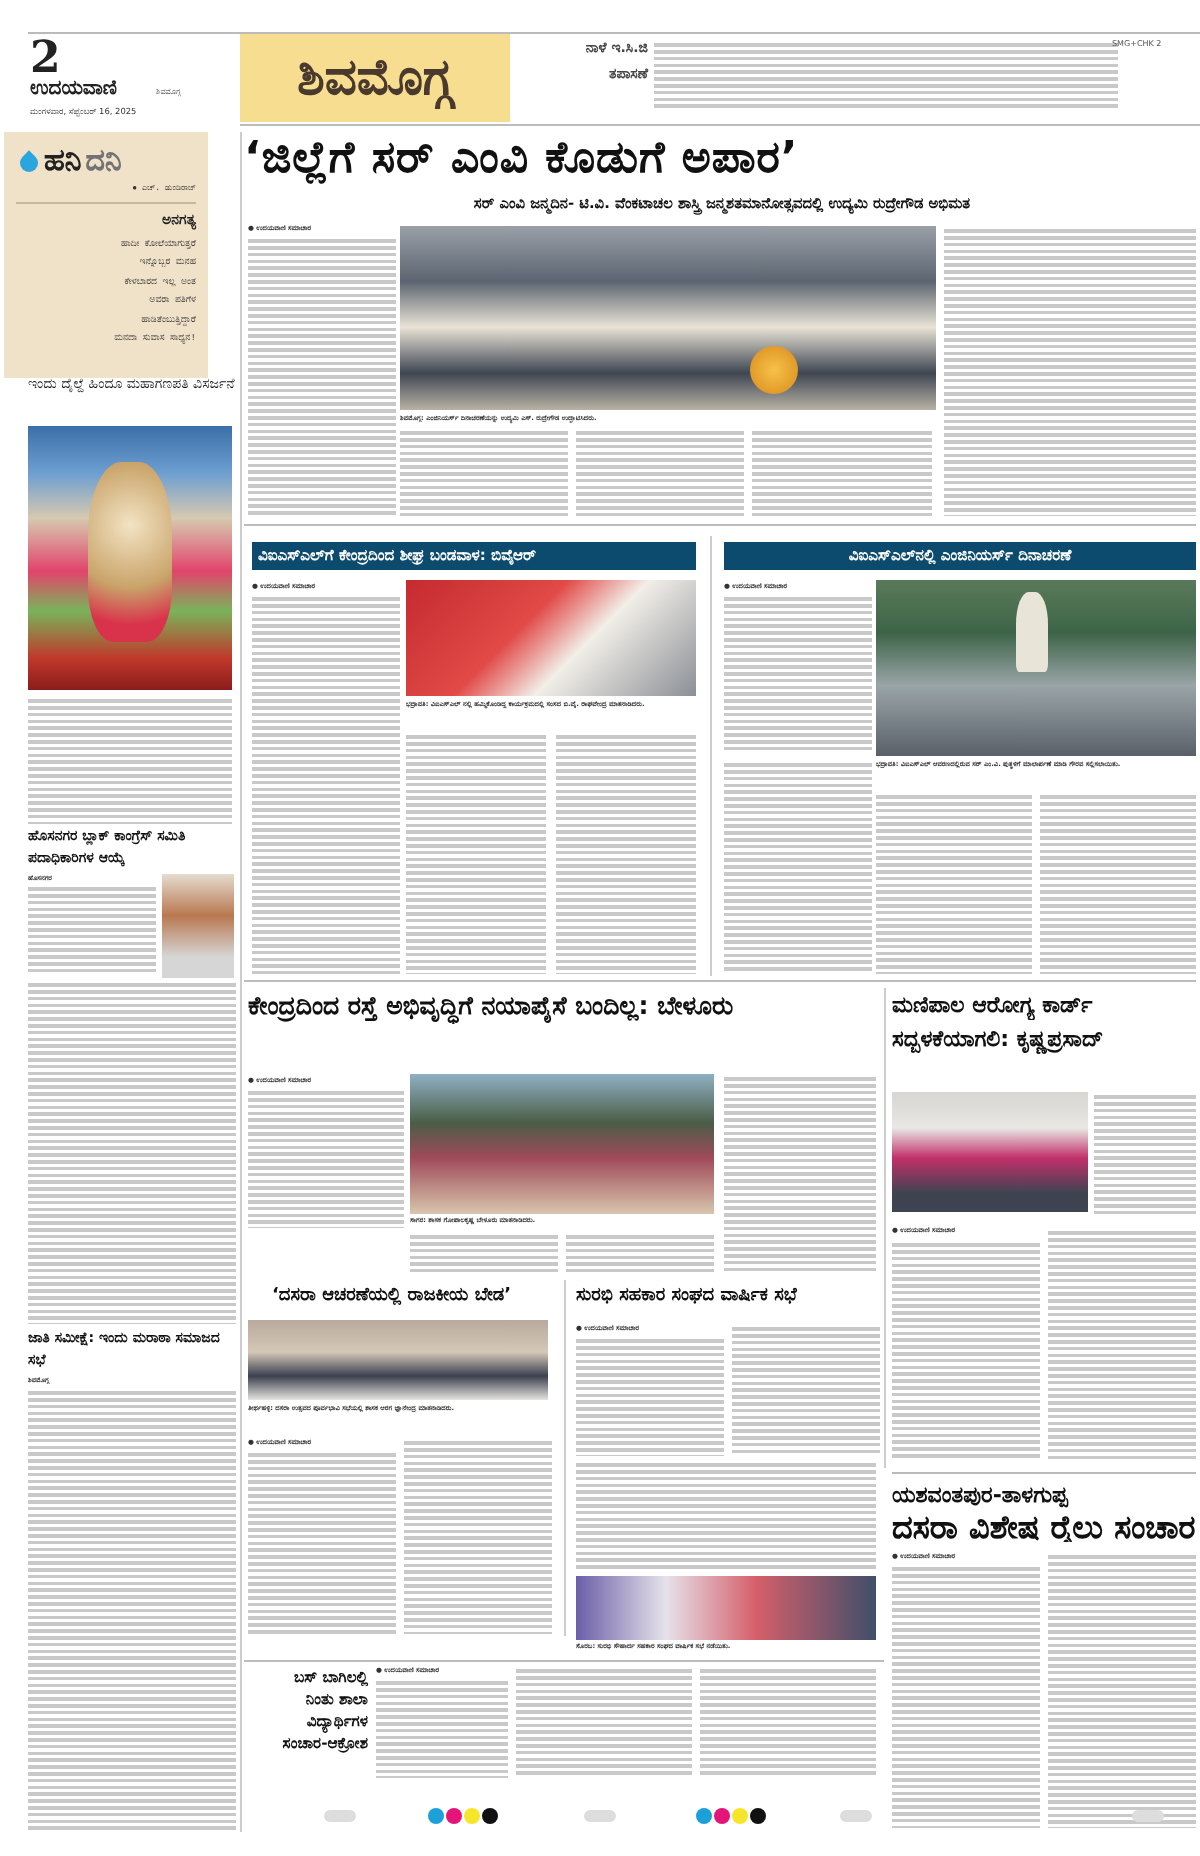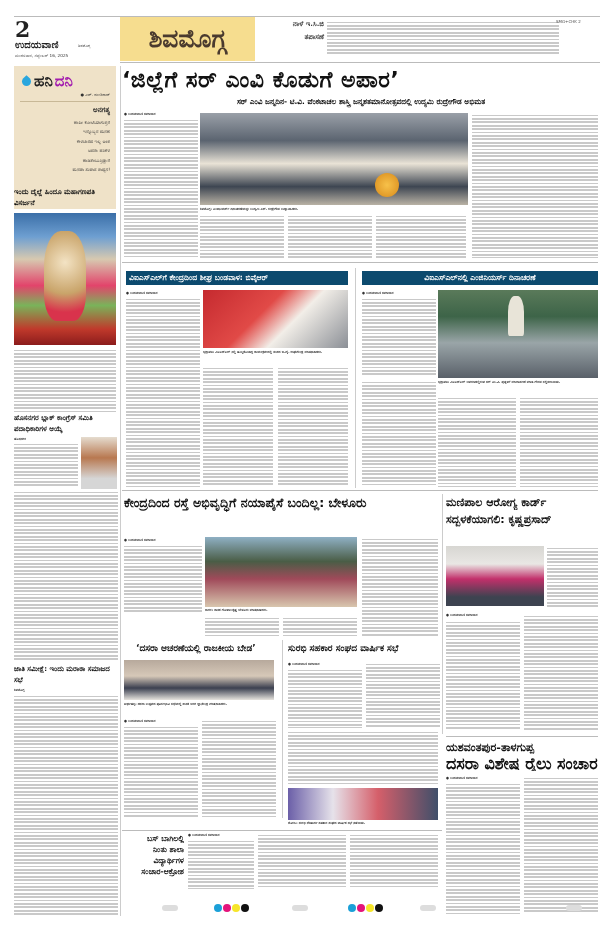--- a/index.html
+++ b/index.html
@@ -28,40 +28,40 @@
 
 <div class="abs" style="left:120px;top:17px;width:135px;height:44px;background:#f6dd8f;display:flex;align-items:center;justify-content:center;">
   <span style="font-size:25px;font-weight:bold;color:#4a3a2e;">ಶಿವಮೊಗ್ಗ</span>
 </div>
 
 <div class="abs" style="left:284px;top:18px;width:40px;font-size:7px;font-weight:bold;line-height:13px;text-align:right;color:#444;">ನಾಳೆ ಇ.ಸಿ.ಜಿ ತಪಾಸಣೆ</div>
 <div class="abs txt lines" style="left:327px;top:20px;width:232px;height:34px;"></div>
 <div class="abs" style="left:556px;top:19px;font-size:4px;color:#555;">SMG+CHK 2</div>
 <div class="abs rule-h" style="left:120px;top:62px;width:480px;"></div>
 
-<div class="abs" style="left:14px;top:66px;width:102px;height:143px;background:#efe2c8;">
+<div class="abs" style="left:2px;top:66px;width:102px;height:123px;background:#efe2c8;font-family:Liberation Mono, monospace;">
   <div style="position:absolute;left:8px;top:6px;display:flex;align-items:center;">
     <span style="width:9px;height:9px;background:#29a6de;border-radius:50% 0 50% 50%;transform:rotate(-45deg);display:inline-block;margin-right:3px;"></span>
     <span style="font-size:15px;font-weight:bold;color:#222;">ಹನಿ</span>
-    <span style="font-size:15px;font-weight:bold;color:#a21caf;margin-left:2px;">ದನಿ</span>
+    <span style="font-size:15px;font-weight:bold;color:#737373;margin-left:2px;">ದನಿ</span>
   </div>
   <div style="position:absolute;right:6px;top:26px;font-size:4px;color:#333;">● ಎಚ್. ಡುಂಡಿರಾಜ್</div>
   <div style="position:absolute;left:6px;right:6px;top:35px;height:1px;background:#c8b897;"></div>
   <div style="position:absolute;right:6px;top:40px;font-size:7px;font-weight:bold;">ಅನಗತ್ಯ</div>
   <div style="position:absolute;right:6px;top:52px;text-align:right;font-size:4.6px;line-height:9.4px;color:#333;">
     <div>ಹಾದೀ ಕೋಲೆಯಾಗುತ್ತರೆ</div>
     <div>ಇನ್ನೊಬ್ಬರ ಮನಹ</div>
     <div>ಕೇಳಬಾರದ ಇಲ್ಲ ಅಂತ</div>
     <div>ಅವರಾ ಪತಿಗೆಳ</div>
     <div>ಹಾಡಿತೆಂಬುತ್ತಿದ್ದಾರೆ</div>
     <div>ಮನದಾ ಸುವಾಸ ಸಾಧ್ಯನ!</div>
   </div>
 </div>
 
-<div class="abs h-big" style="left:14px;top:187px;width:104px;font-size:7px;line-height:11px;white-space:normal;font-weight:bold;">ಇಂದು ದೈಲ್ದೆ ಹಿಂದೂ ಮಹಾಗಣಪತಿ ವಿಸರ್ಜನೆ</div>
+<div class="abs h-big" style="left:14px;top:187px;width:104px;font-size:7px;line-height:11px;white-space:normal;font-weight:normal;">ಇಂದು ದೈಲ್ದೆ ಹಿಂದೂ ಮಹಾಗಣಪತಿ ವಿಸರ್ಜನೆ</div>
 <div class="abs photo" style="left:14px;top:213px;width:102px;height:132px;background:linear-gradient(180deg,#3b6fa8 0%,#6e9fd1 18%,#d7c9b0 35%,#e2446b 55%,#7ab35a 70%,#c0392b 88%,#8b1c1c 100%);">
   <div style="position:absolute;left:30px;top:18px;width:42px;height:90px;border-radius:40% 40% 30% 30%;background:radial-gradient(circle at 50% 35%,#f3e3c4,#c9a46a 50%,#d9334c 80%);"></div>
 </div>
 <div class="abs txt lines" style="left:14px;top:348px;width:102px;height:64px;"></div>
 
 <div class="abs h-big" style="left:14px;top:413px;width:104px;font-size:7px;line-height:11px;white-space:normal;">ಹೊಸನಗರ ಬ್ಲಾಕ್ ಕಾಂಗ್ರೆಸ್ ಸಮಿತಿ ಪದಾಧಿಕಾರಿಗಳ ಆಯ್ಕೆ</div>
 <div class="abs byline" style="left:14px;top:437px;">ಹೊಸನಗರ</div>
 <div class="abs txt lines" style="left:14px;top:442px;width:64px;height:45px;"></div>
 <div class="abs photo" style="left:81px;top:437px;width:36px;height:52px;background:linear-gradient(180deg,#e5dccf,#b87850 40%,#d6d6d6 80%);"></div>
 <div class="abs txt lines" style="left:14px;top:490px;width:104px;height:172px;"></div>

